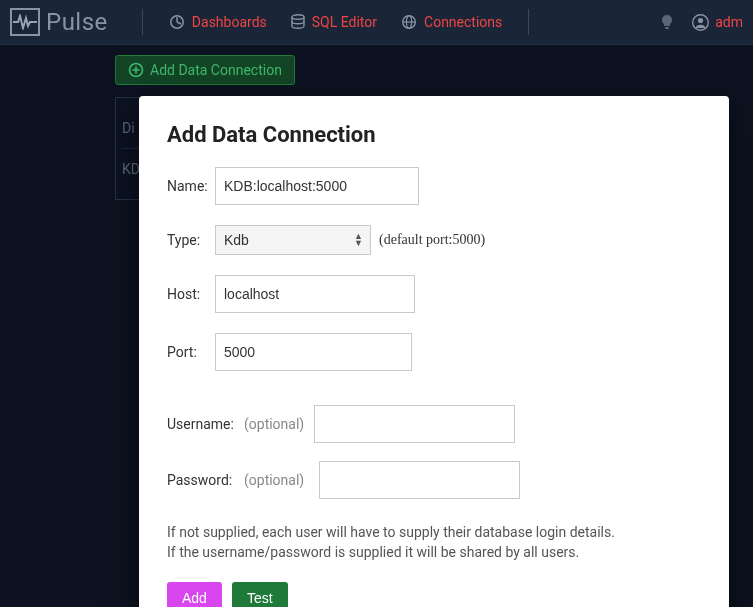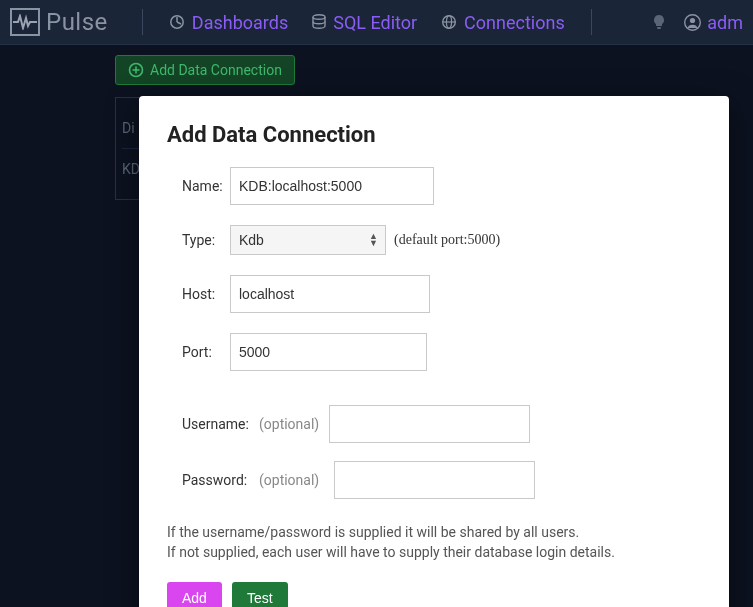--- a/index.html
+++ b/index.html
@@ -47,24 +47,24 @@
   .nav-divider {
     width: 1px;
     height: 26px;
     background: #3a475c;
     margin: 0 14px;
   }
   .nav-item {
     display: flex;
     align-items: center;
     gap: 7px;
-    color: #8b5cf6;
+    color: #ef4444;
     cursor: pointer;
     padding: 0 12px;
-    font-size: 18px;
+    font-size: 14px;
   }
   .nav-right {
     margin-left: auto;
     display: flex;
     align-items: center;
     gap: 18px;
   }
 
   
   .content-area {
@@ -108,21 +108,20 @@
   .modal h2 {
     font-size: 22px;
     font-weight: 700;
     color: #222;
     margin-bottom: 20px;
   }
   .form-row {
     display: flex;
     align-items: center;
     margin-bottom: 20px;
-    margin-left: 15px;
   }
   .form-row.tight { margin-bottom: 18px; }
   .form-label {
     width: 48px;
     font-size: 14px;
     color: #333;
   }
   .form-label-wide {
     width: 74px;
     font-size: 14px;
@@ -326,21 +325,21 @@
     <input type="text" class="input-cred" style="margin-left: 10px;" value="">
   </div>
 
   <div class="form-row tight" style="margin-bottom:8px;">
     <span class="form-label-wide">Password:</span>
     <span class="optional">(optional)</span>
     <input type="password" class="input-cred" style="margin-left: 15px;" value="">
   </div>
 
   <div class="help-block">
+    <div>If not supplied, each user will have to supply their database login details.</div>
     <div>If the username/password is supplied it will be shared by all users.</div>
-    <div>If not supplied, each user will have to supply their database login details.</div>
   </div>
 
   <div class="btn-row">
     <button class="btn btn-primary">Add</button>
     <button class="btn btn-success">Test</button>
   </div>
 </div>
 
 </body></html>

